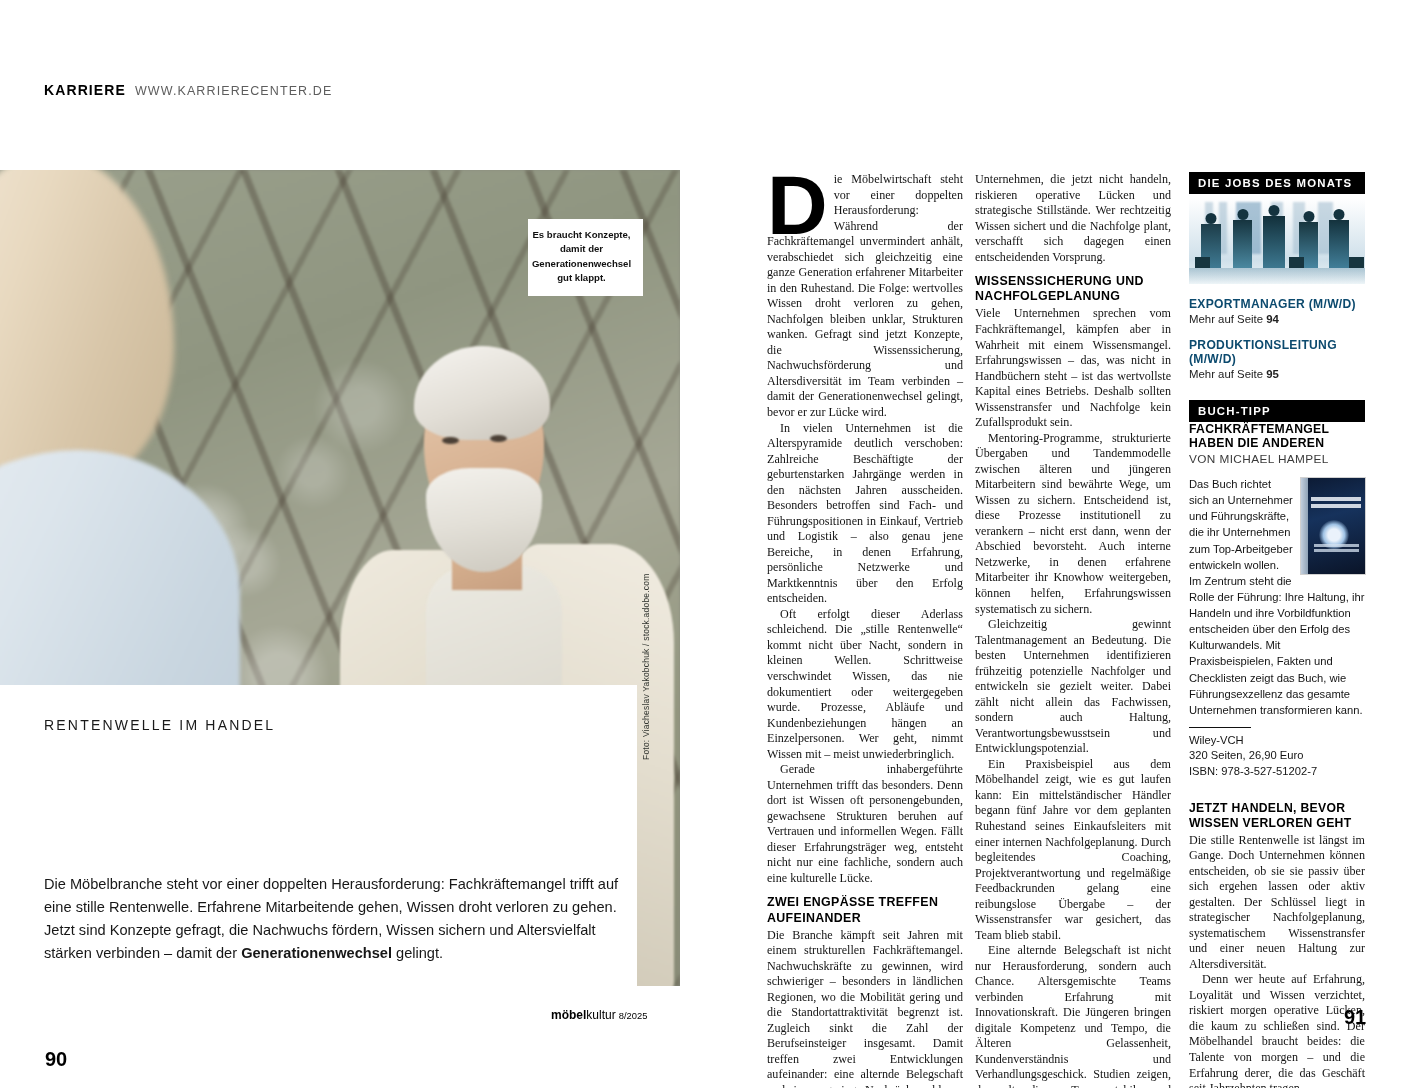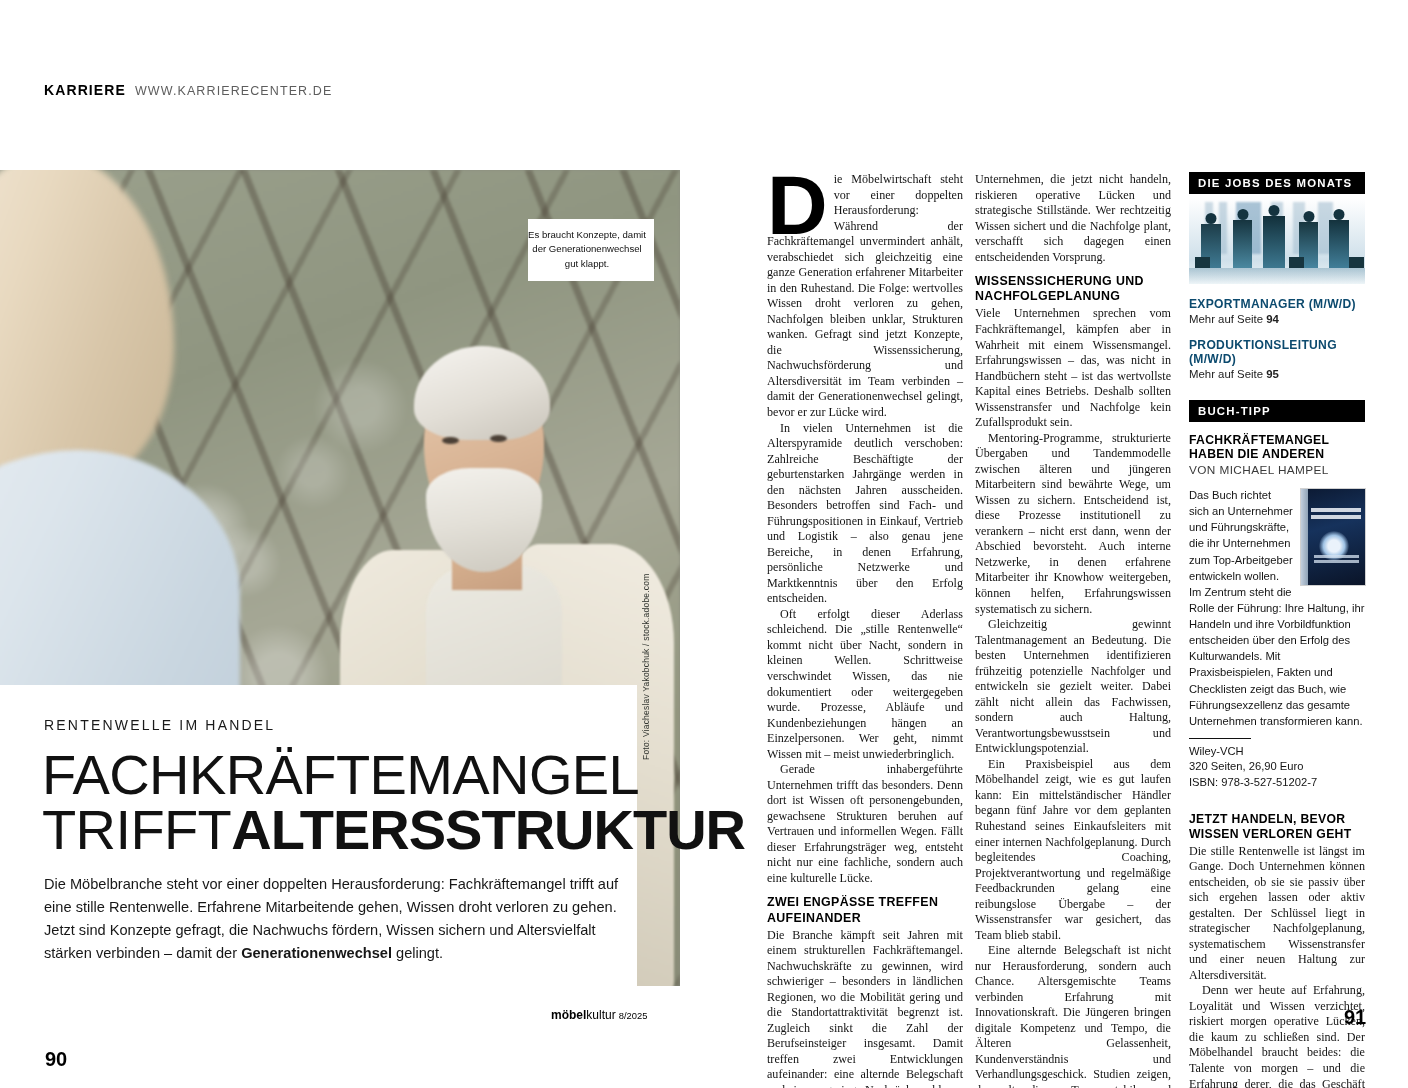--- a/index.html
+++ b/index.html
@@ -260,21 +260,21 @@
 
   .job-title {
     font-size: 12.1px; font-weight: bold; letter-spacing: .3px;
     margin-top: 13px; line-height: 1.2; color: #0c4a6e;
   }
   .job-more { font-size: 11.4px; color: #222; margin-top: 1px; }
   .job-more b { font-weight: bold; }
 
   .book-head {
     font-size: 12.2px; font-weight: bold; letter-spacing: .3px;
-    line-height: 1.21; margin-top: 11px; color: #000;
+    line-height: 1.21; color: #000;
   }
   .book-author {
     font-size: 11.8px; color: #3a3a3a; letter-spacing: .4px; margin-top: 1px;
   }
   .book-body {
     font-size: 11.2px; line-height: 1.44; color: #141414; margin-top: 10px;
   }
   .book-cover {
     float: right; width: 64px; height: 96px; margin: 2px 0 5px 8px;
     background: linear-gradient(165deg, #0c1a33 0%, #16325c 40%, #0a1428 100%);
@@ -357,32 +357,26 @@
       <div class="man-neck"></div>
       <div class="man-face"></div>
       <div class="man-beard"></div>
       <div class="man-hair"></div>
       <div class="man-eye-l"></div>
       <div class="man-eye-r"></div>
     </div>
     <div class="hero-notch"></div>
   </div>
 
-  <div style="position:absolute;left:528px;top:219px;width:126px;background:#fff;padding:9px 8px 10px 0;
-              font-size:9.6px;line-height:1.5;text-align:center;color:#111;font-weight:normal;">Es braucht Konzepte, damit der Generationenwechsel gut klappt.</div>
+  <div style="position:absolute;left:528px;top:219px;width:115px;background:#fff;padding:9px 8px 10px 0;
+              font-size:9.6px;line-height:1.5;text-align:center;color:#111;font-weight:bold;">Es braucht Konzepte, damit der Generationenwechsel gut klappt.</div>
 
   <div class="photo-credit">Foto: Viacheslav Yakobchuk / stock.adobe.com</div>
 
   <div class="kicker">RENTENWELLE IM HANDEL</div>
-  <div class="headline">
-    <span class="l1">FACHKRÄFTEMANGEL</span>
-    <span class="l2">
-      <span class="thin">TRIFFT</span><span class="bold">ALTERSSTRUKTUR</span>
-    </span>
-  </div>
   <div class="standfirst">
     <span>Die Möbelbranche steht vor einer doppelten Herausforderung: Fachkräftemangel trifft auf eine stille Rentenwelle. Erfahrene Mitarbeitende gehen, Wissen droht verloren zu gehen. Jetzt sind Konzepte gefragt, die Nachwuchs fördern, Wissen sichern und Altersvielfalt stärken verbinden – damit der </span><b>Generationenwechsel</b><span> gelingt.</span>
   </div>
 
   <div class="col" id="col1">
     <p class="first"><span class="dropcap">D</span><span>ie Möbelwirtschaft steht vor einer doppelten Herausforderung: Während der Fachkräftemangel unvermindert anhält, verabschiedet sich gleichzeitig eine ganze Generation erfahrener Mitarbeiter in den Ruhestand. Die Folge: wertvolles Wissen droht verloren zu gehen, Nachfolgen bleiben unklar, Strukturen wanken. Gefragt sind jetzt Konzepte, die Wissenssicherung, Nachwuchsförderung und Altersdiversität im Team verbinden – damit der Generationenwechsel gelingt, bevor er zur Lücke wird.</span></p>
     <p>In vielen Unternehmen ist die Alterspyramide deutlich verschoben: Zahlreiche Beschäftigte der geburtenstarken Jahrgänge werden in den nächsten Jahren ausscheiden. Besonders betroffen sind Fach- und Führungspositionen in Einkauf, Vertrieb und Logistik – also genau jene Bereiche, in denen Erfahrung, persönliche Netzwerke und Marktkenntnis über den Erfolg entscheiden.</p>
     <p>Oft erfolgt dieser Aderlass schleichend. Die „stille Rentenwelle“ kommt nicht über Nacht, sondern in kleinen Wellen. Schrittweise verschwindet Wissen, das nie dokumentiert oder weitergegeben wurde. Prozesse, Abläufe und Kundenbeziehungen hängen an Einzelpersonen. Wer geht, nimmt Wissen mit – meist unwiederbringlich.</p>
     <p>Gerade inhabergeführte Unternehmen trifft das besonders. Denn dort ist Wissen oft personengebunden, gewachsene Strukturen beruhen auf Vertrauen und informellen Wegen. Fällt dieser Erfahrungsträger weg, entsteht nicht nur eine fachliche, sondern auch eine kulturelle Lücke.</p>
     <h3>ZWEI ENGPÄSSE TREFFEN AUFEINANDER</h3>

